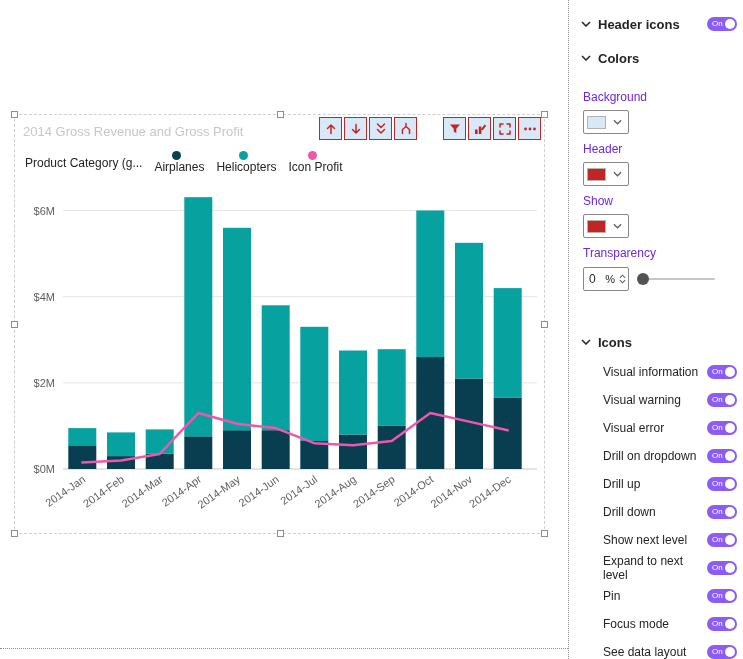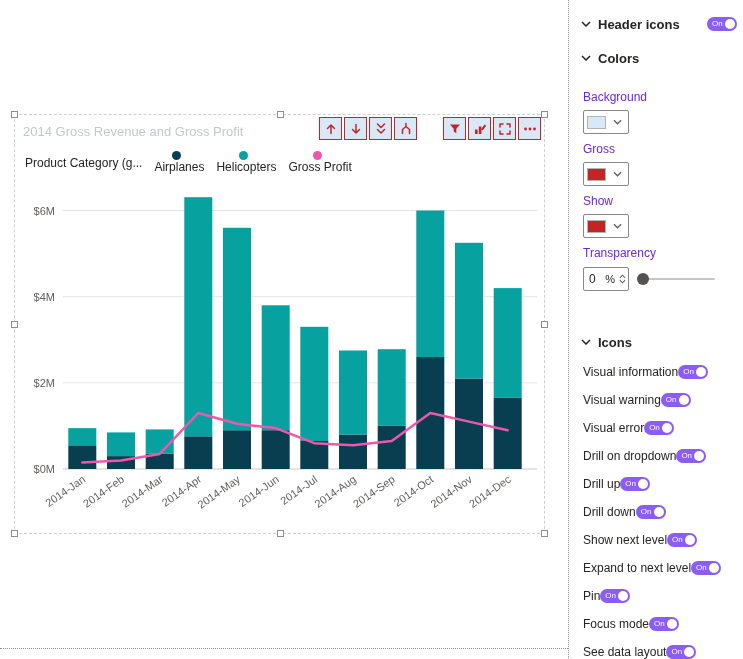--- a/index.html
+++ b/index.html
@@ -50,21 +50,21 @@
   .transparency-row { display:flex; align-items:center; margin-left:2px; height:26px; }
   .spin-box { width:46px; height:24px; box-sizing:border-box; border:1px solid #8a8886; border-radius:2px;
               display:flex; align-items:center; background:#fff; }
   .spin-val { flex:1; font-size:12px; padding-left:5px; }
   .spin-unit { font-size:11px; color:#252423; margin-right:1px; }
   .spin-arrows { display:flex; flex-direction:column; align-items:center; justify-content:center; width:12px; cursor:pointer; }
   .slider { position:relative; width:80px; height:24px; margin-left:8px; cursor:pointer; }
   .slider-track { position:absolute; left:2px; right:2px; top:11px; height:2px; background:#c8c6c4; border-radius:1px; }
   .slider-knob { position:absolute; left:0; top:6px; width:12px; height:12px; border-radius:50%; background:#555351; }
 
-  .toggle-row { display:flex; align-items:center; height:28px; padding-left:2px; }
+  .toggle-row { display:flex; align-items:center; justify-content:space-between; height:28px; padding-left:2px;margin-left:20px; }
   .toggle-label { font-size:12px; color:#252423; }
   .toggle { position:relative; width:30px; height:14px; border-radius:8px; background:#8b5cf6;
             display:flex; align-items:center; flex:0 0 auto; cursor:pointer; }
   .toggle-text { color:#fff; font-size:8px; margin-left:5px; line-height:1; }
   .toggle-knob { position:absolute; right:2px; top:2px; width:10px; height:10px; border-radius:50%; background:#fff; }
 </style>
 </head>
 <body>
 
 <div class="stage">
@@ -136,21 +136,21 @@
           <span class="legend-item">
             <span class="legend-dot" style="background:#093E50"></span>
             <span>Airplanes</span>
           </span>
           <span class="legend-item">
             <span class="legend-dot" style="background:#07A2A0"></span>
             <span>Helicopters</span>
           </span>
           <span class="legend-item">
             <span class="legend-dot" style="background:#EE57AC"></span>
-            <span>Gross Profit</span>
+            <span>Icon Profit</span>
           </span>
         </span>
     </div>
 
     <div id="chart-container"><svg width="524" height="356" viewBox="0 0 524 356">
           <line x1="46" y1="296" x2="520" y2="296" stroke="#c9c9c9"></line>
           <text x="38" y="300" text-anchor="end" class="ytick">$0M</text>
           <line x1="46" y1="209.84615384615384" x2="520" y2="209.84615384615384" stroke="#e4e4e4"></line>
           <text x="38" y="213.84615384615384" text-anchor="end" class="ytick">$2M</text>
           <line x1="46" y1="123.69230769230768" x2="520" y2="123.69230769230768" stroke="#e4e4e4"></line>
@@ -227,21 +227,21 @@
     <div class="field-label">Background</div>
     <div class="dropdown">
       <span class="swatch" id="swatch-background" style="background: rgb(217, 232, 247);"></span>
       <span class="dd-chev">
         <svg width="9" height="6" viewBox="0 0 10 6">
             <polyline points="1,1 5,5 9,1" stroke="#605e5c" stroke-width="1.4" fill="none"></polyline>
           </svg>
       </span>
     </div>
 
-    <div class="field-label">Gross</div>
+    <div class="field-label">Header</div>
     <div class="dropdown">
       <span class="swatch" id="swatch-border" style="background: rgb(194, 37, 37);"></span>
       <span class="dd-chev">
         <svg width="9" height="6" viewBox="0 0 10 6">
             <polyline points="1,1 5,5 9,1" stroke="#605e5c" stroke-width="1.4" fill="none"></polyline>
           </svg>
       </span>
     </div>
 
     <div class="field-label">Show</div>

